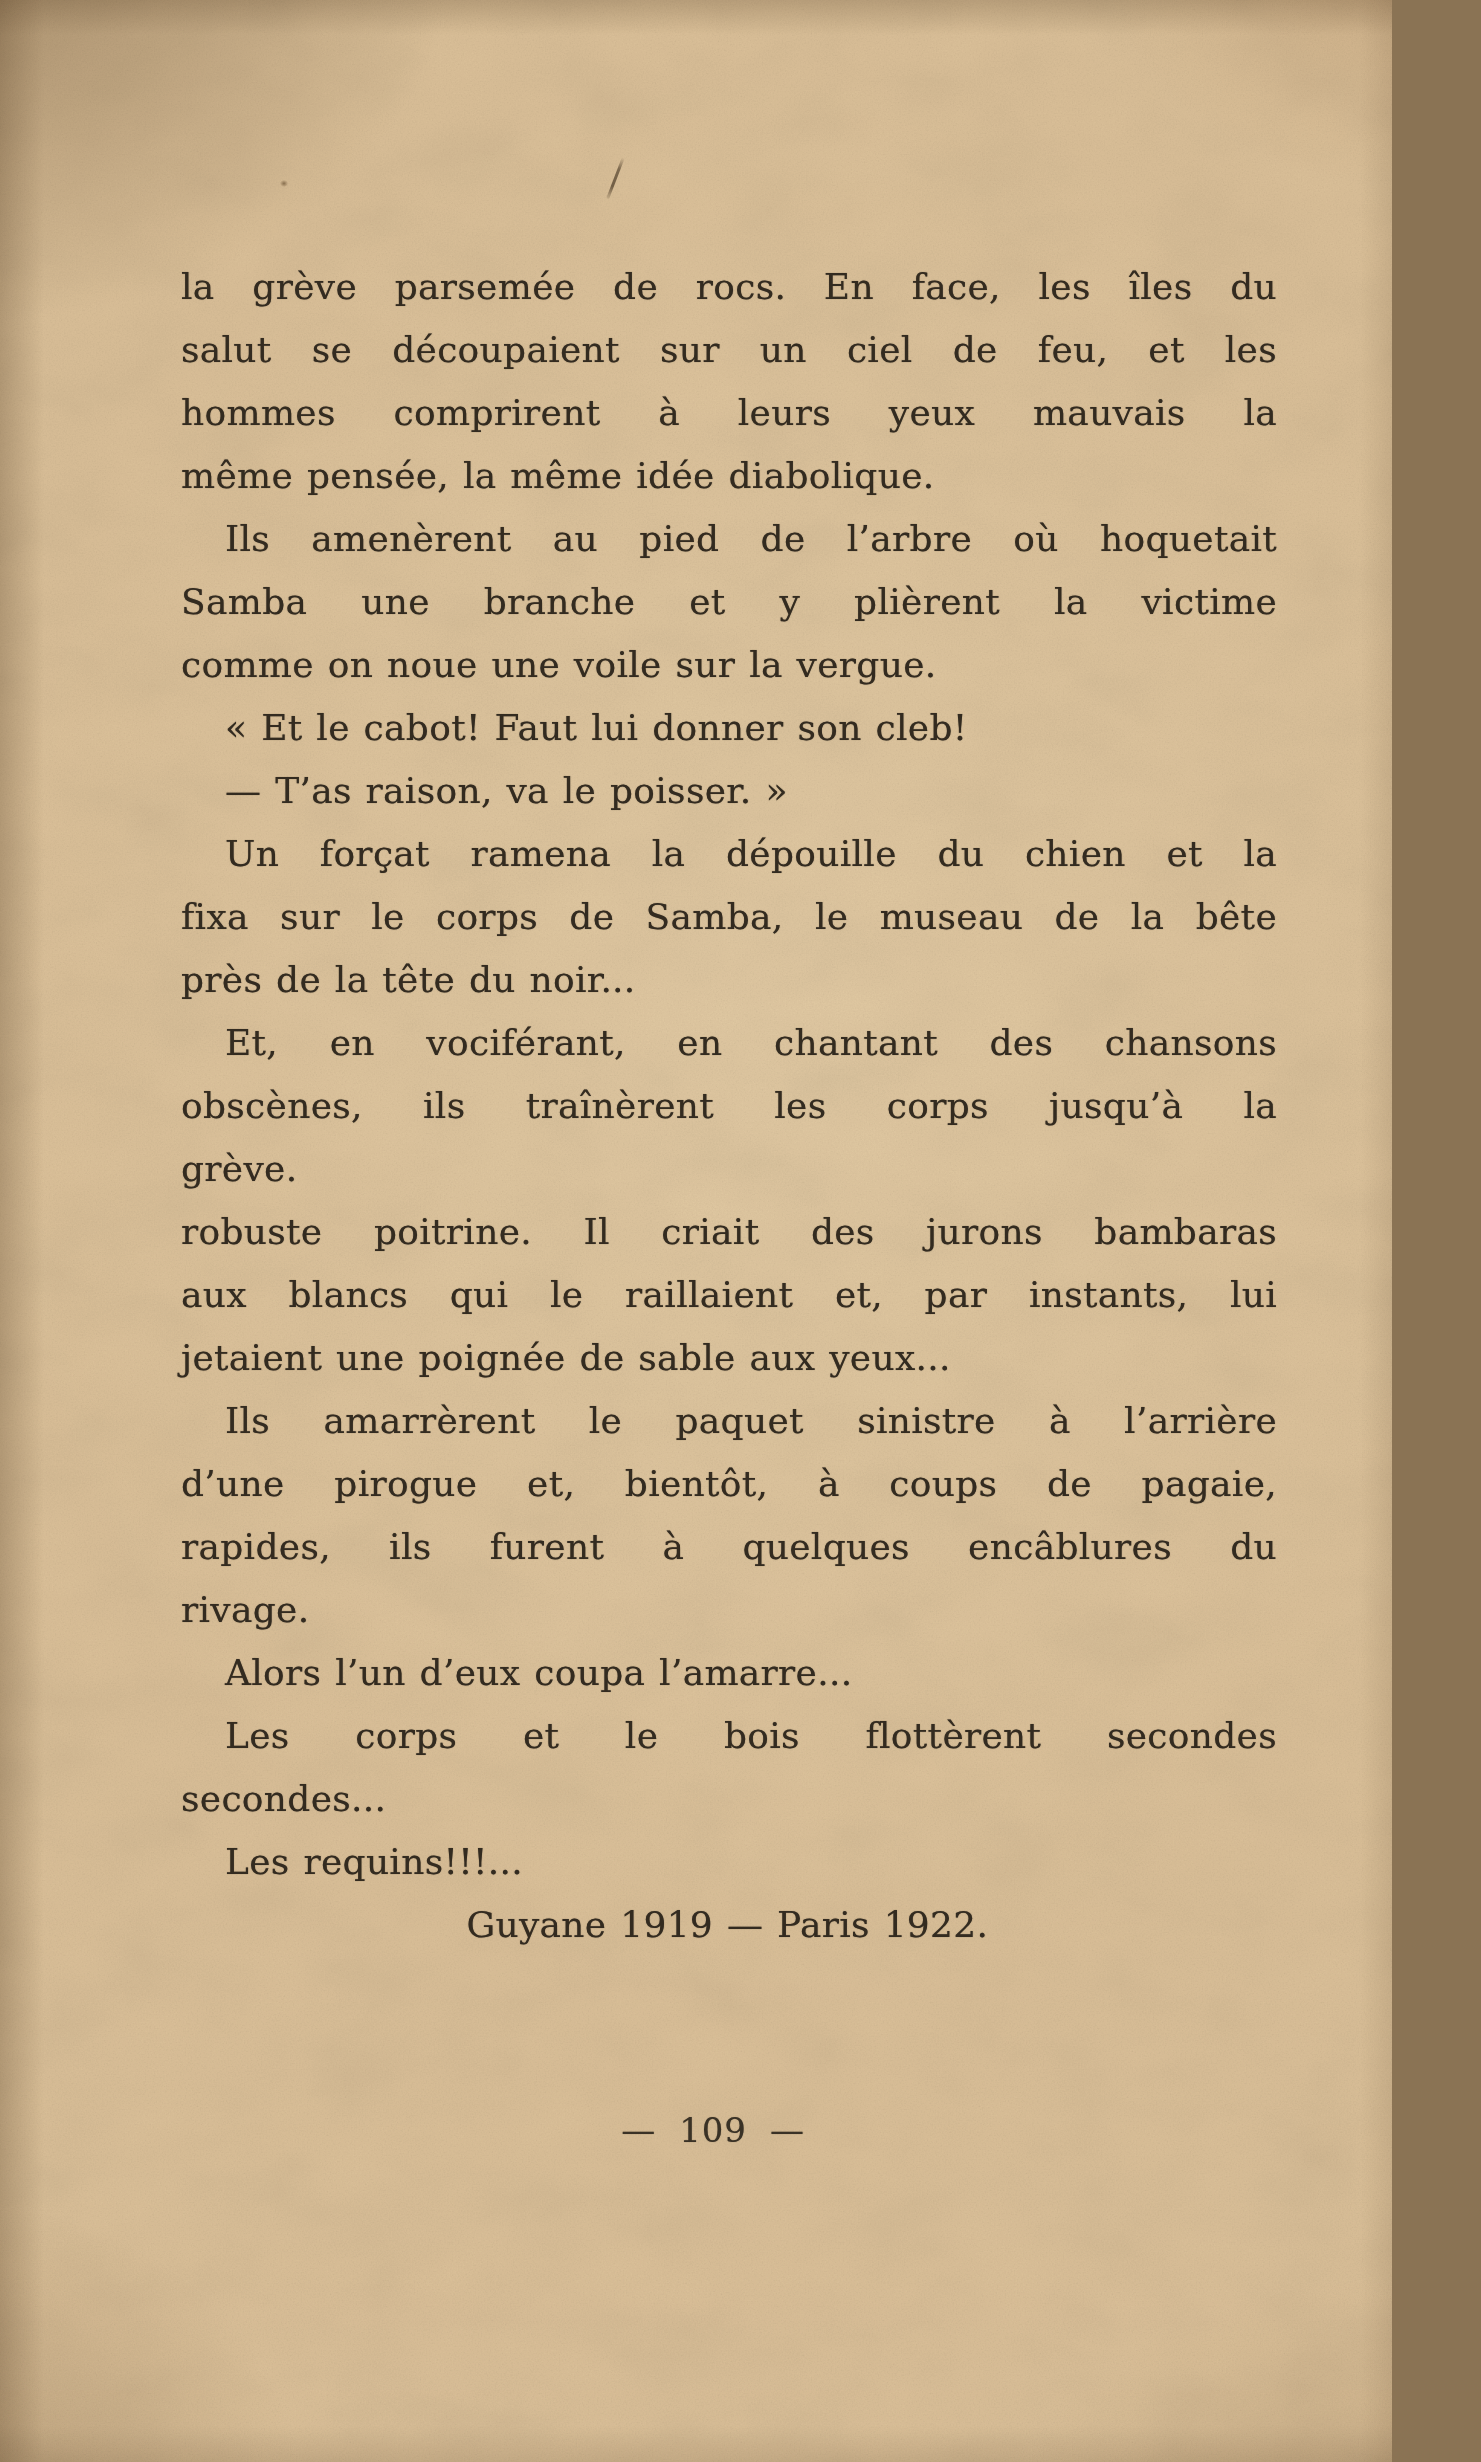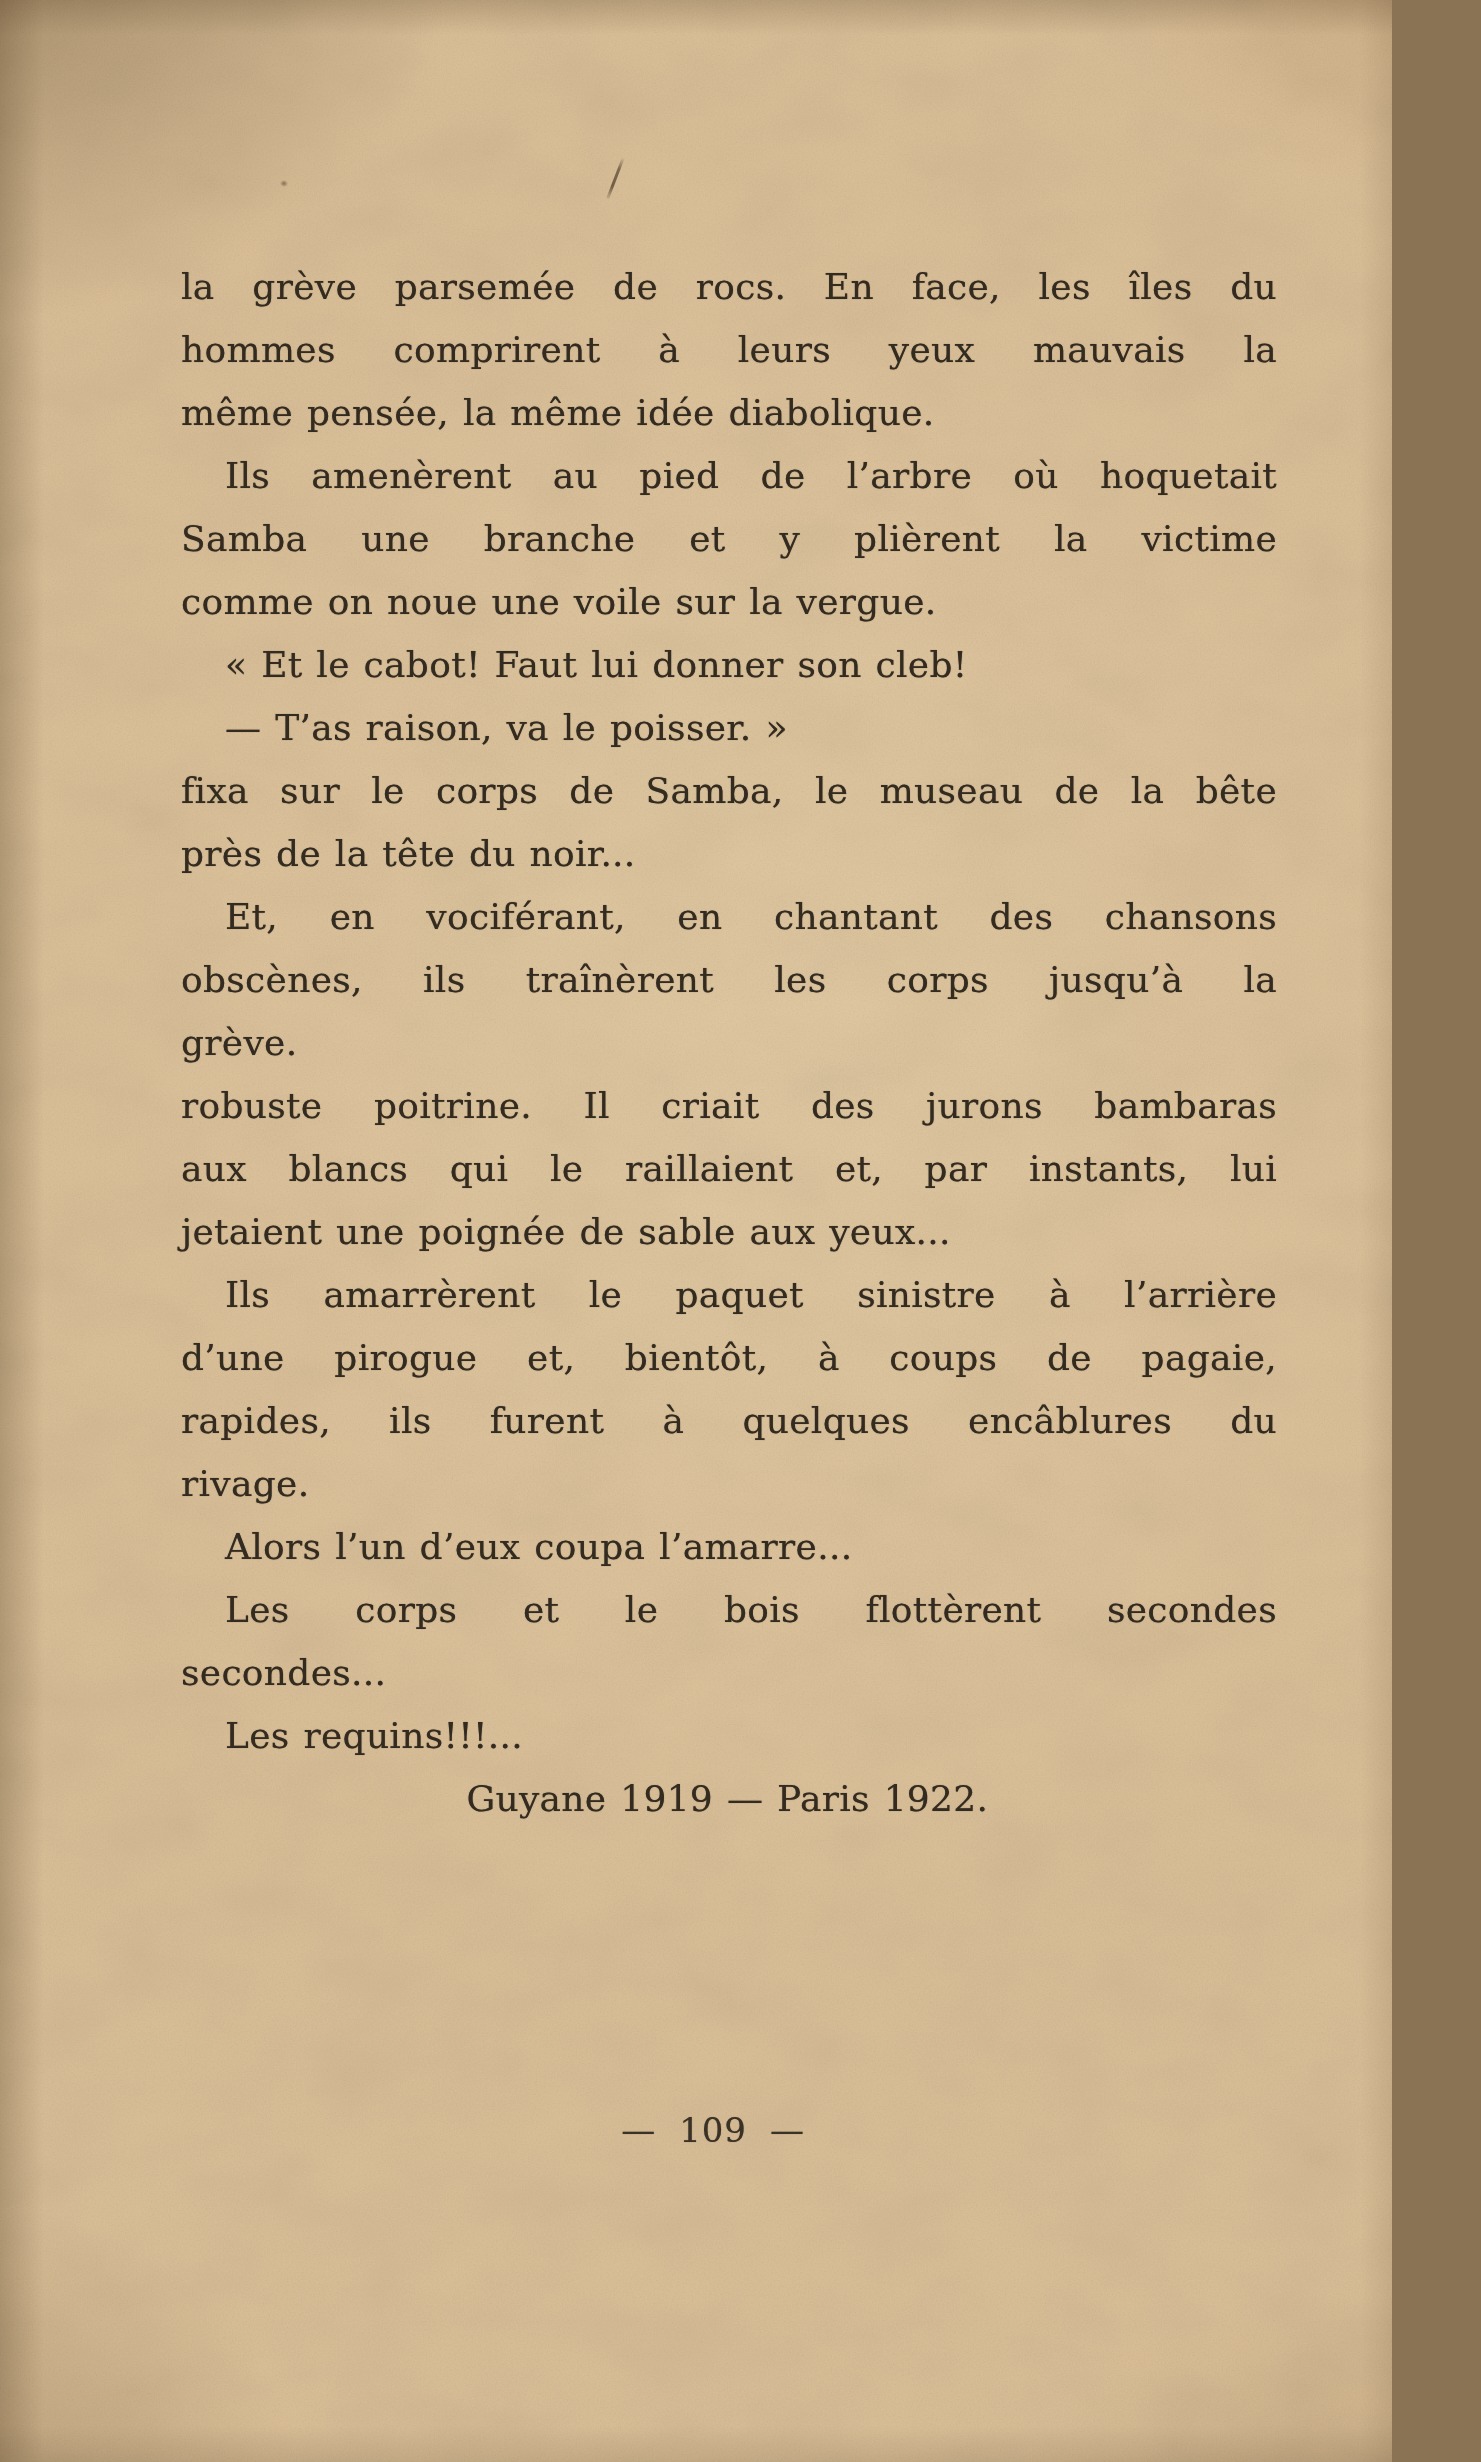--- a/index.html
+++ b/index.html
@@ -89,27 +89,29 @@
     <rect width="100%" height="100%" filter="url(#fineGrain)" opacity="0.15"></rect>
     <rect width="100%" height="100%" filter="url(#blotch)" opacity="0.12"></rect>
   </svg>
 
   <div class="slash-mark"></div>
 
   <div class="ink-speck"></div>
 
   <div class="textblock">
     <div class="line j">la grève parsemée de rocs. En face, les îles du</div>
+    <div class="line j">salut se découpaient sur un ciel de feu, et les</div>
     <div class="line j">hommes comprirent à leurs yeux mauvais la</div>
     <div class="line">même pensée, la même idée diabolique.</div>
     <div class="line j ind">Ils amenèrent au pied de l’arbre où hoquetait</div>
     <div class="line j">Samba une branche et y plièrent la victime</div>
     <div class="line">comme on noue une voile sur la vergue.</div>
     <div class="line ind">« Et le cabot! Faut lui donner son cleb!</div>
     <div class="line ind">— T’as raison, va le poisser. »</div>
+    <div class="line j ind">Un forçat ramena la dépouille du chien et la</div>
     <div class="line j">fixa sur le corps de Samba, le museau de la bête</div>
     <div class="line">près de la tête du noir...</div>
     <div class="line j ind">Et, en vociférant, en chantant des chansons</div>
     <div class="line j">obscènes, ils traînèrent les corps jusqu’à la</div>
     <div class="line">grève.</div>
     <div class="line j">robuste poitrine. Il criait des jurons bambaras</div>
     <div class="line j">aux blancs qui le raillaient et, par instants, lui</div>
     <div class="line">jetaient une poignée de sable aux yeux...</div>
     <div class="line j ind">Ils amarrèrent le paquet sinistre à l’arrière</div>
     <div class="line j">d’une pirogue et, bientôt, à coups de pagaie,</div>

